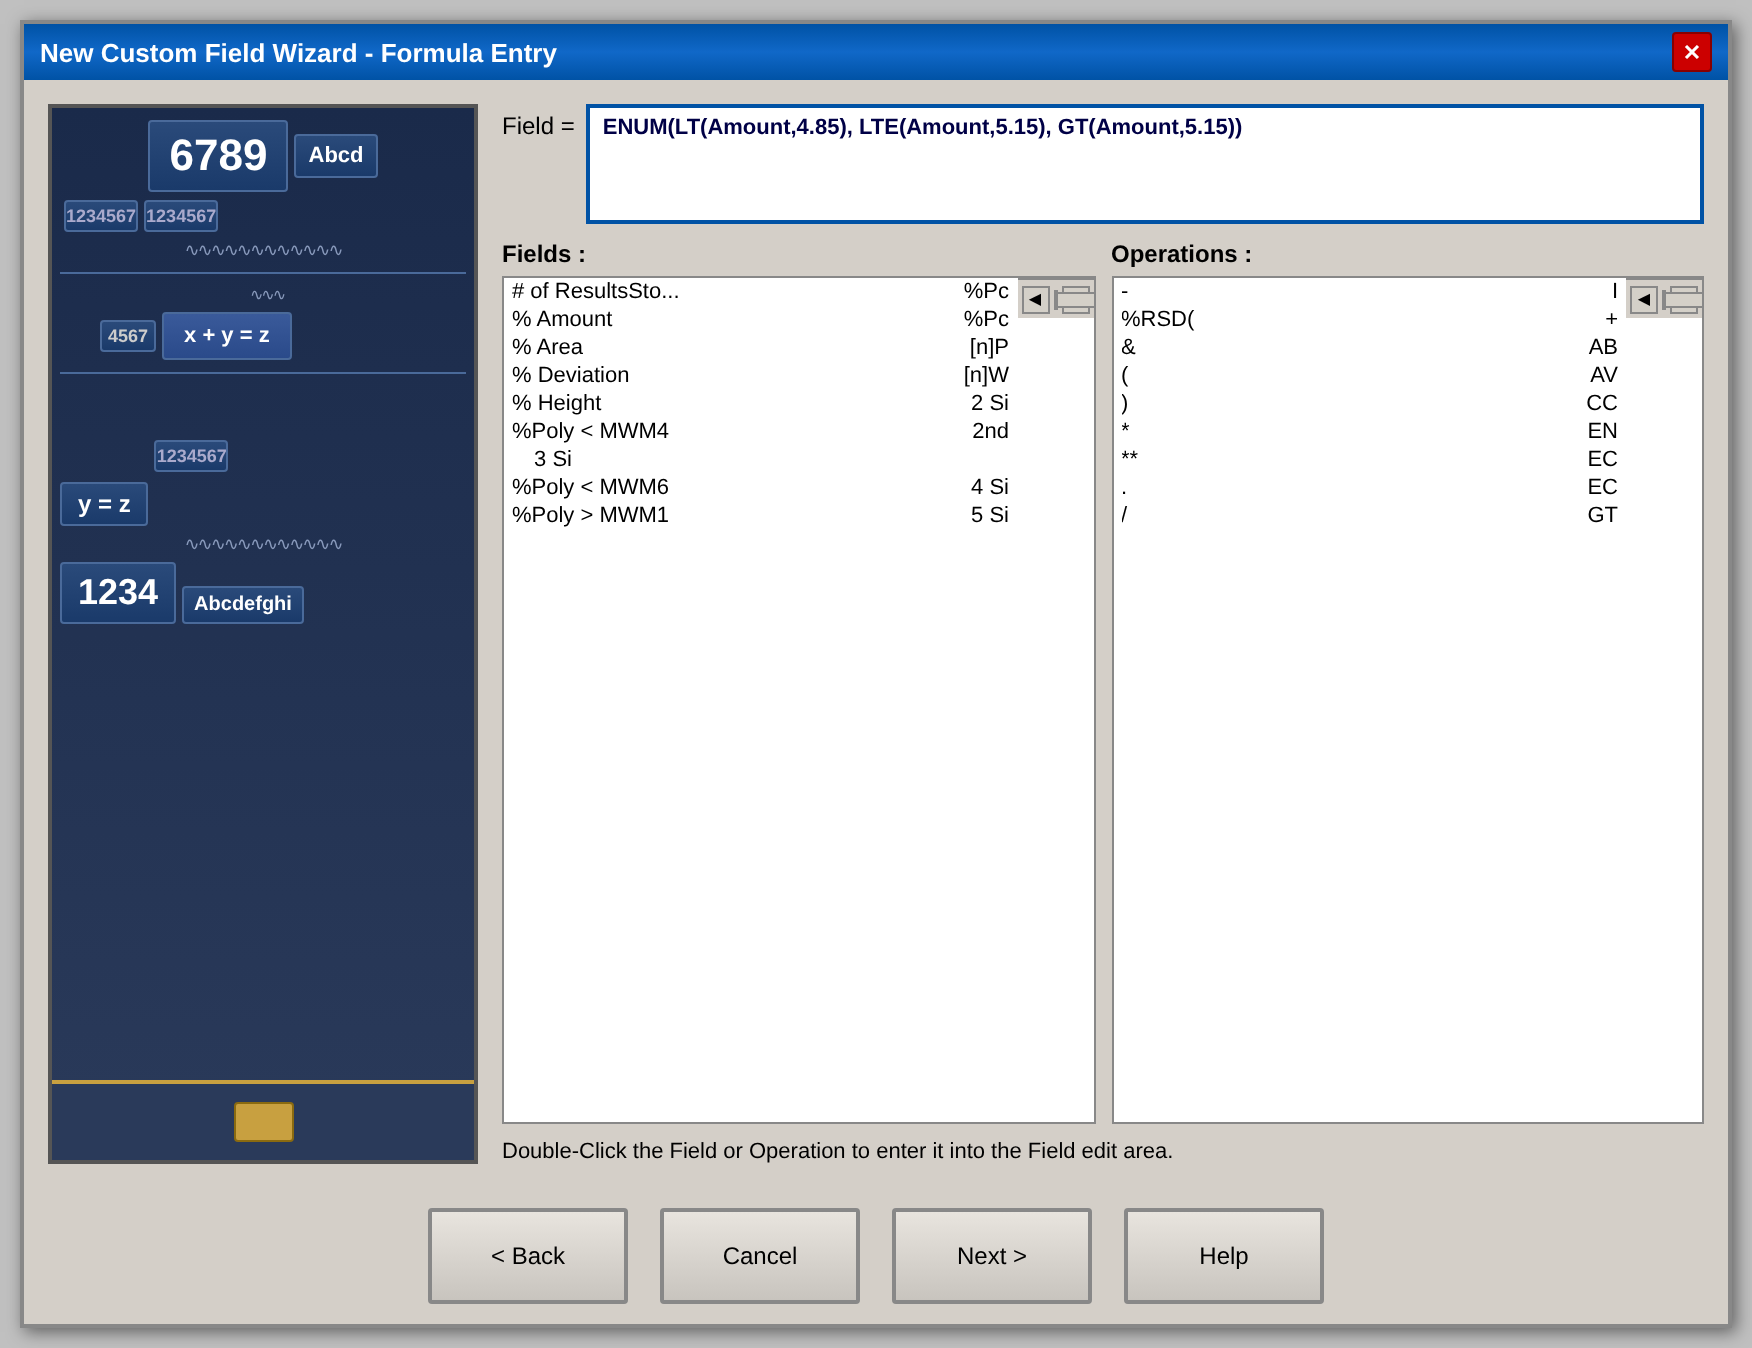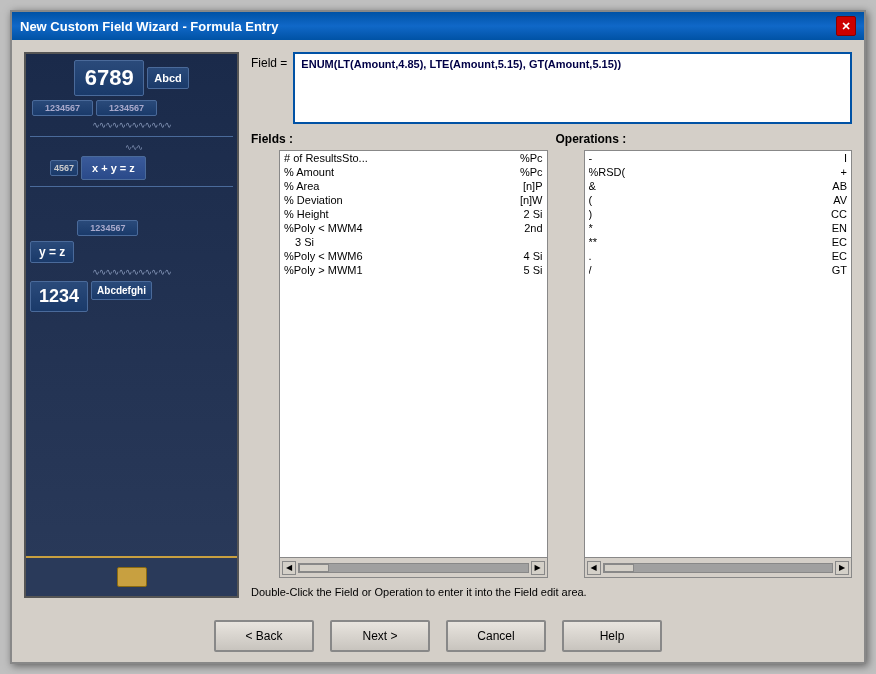--- a/index.html
+++ b/index.html
@@ -96,21 +96,21 @@
       padding: 4px 8px;
       min-width: 70px;
     }
     .calc-btn.eq {
       background: linear-gradient(to bottom, #3a5a9a, #2a4a8a);
       padding: 5px 10px;
       font-size: 11px;
     }
     .calc-btn.small {
       font-size: 9px;
-      padding: 2px 12px;
+      padding: 2px 0;
       color: #aac;
     }
     .calc-bottom {
       background: #2a3a5a;
       height: 40px;
       margin-top: auto;
       border-top: 2px solid #c8a040;
       display: flex;
       align-items: center;
       justify-content: center;
@@ -128,21 +128,21 @@
       gap: 6px;
     }
     .field-label {
       font-size: 12px;
       padding-top: 4px;
       white-space: nowrap;
       color: #000;
     }
     .field-input {
       flex: 1;
-      height: 72px;
+      height: 60px;
       background: white;
       border: 2px solid #0052a5;
       padding: 4px 6px;
       font-size: 11px;
       color: #000;
       overflow: auto;
       resize: none;
       font-family: Arial, sans-serif;
     }
     .lists-container {
@@ -160,22 +160,20 @@
       font-size: 12px;
       font-weight: bold;
       color: #000;
     }
     .list-box-wrapper {
       flex: 1;
       border: 1px solid #888;
       background: white;
       overflow: hidden;
       display: flex;
-      flex-direction: column;
-      margin-left: 28px;
     }
     .list-box {
       flex: 1;
       overflow-y: auto;
       overflow-x: hidden;
     }
     .list-item {
       display: flex;
       padding: 1px 4px;
       font-size: 11px;
@@ -238,21 +236,21 @@
     
     .footer {
       display: flex;
       justify-content: center;
       gap: 16px;
       padding: 10px 12px;
       flex-shrink: 0;
     }
     .footer-btn {
       width: 100px;
-      height: 32px;
+      height: 48px;
       background: linear-gradient(to bottom, #e8e4de, #c8c4be);
       border: 2px solid #888;
       font-size: 12px;
       cursor: pointer;
       display: flex;
       align-items: center;
       justify-content: center;
       border-radius: 2px;
     }
     
@@ -309,21 +307,21 @@
           <span class="calc-btn small" style="font-size:9px;padding:2px 3px;color:#ccc;">4567</span>
           <div class="calc-btn eq">x + y = z</div>
         </div>
         <div class="separator-line"></div>
 
         <div style="display:flex;gap:3px;align-items:center;">
           <div class="calc-btn" style="font-size:12px;padding:3px 8px;margin-top:48px;">y = z</div>
           <span class="calc-btn small">1234567</span>
         </div>
         <div class="wave-line">∿∿∿∿∿∿∿∿∿∿∿∿</div>
-        <div style="display:flex;gap:3px;align-items:flex-start;">
+        <div style="display:flex;gap:3px;align-items:flex-end;">
           <div class="calc-btn big-num" style="font-size:18px;min-width:50px;">1234</div>
           <div class="calc-btn" style="font-size:10px;padding:3px 5px;">Abcdefghi</div>
         </div>
       </div>
       <div class="calc-bottom">
         <div style="width:30px;height:20px;background:#c8a040;border:1px solid #8a6a10;border-radius:2px;"></div>
       </div>
     </div>
 
     <div class="right-panel">
@@ -440,17 +438,17 @@
 
       </div>
 
       <div class="hint-text">Double-Click the Field or Operation to enter it into the Field edit area.</div>
 
     </div>
   </div>
 
   <div class="footer">
     <button class="footer-btn">&lt; Back</button>
+    <button class="footer-btn">Cancel</button>
     <button class="footer-btn">Next &gt;</button>
-    <button class="footer-btn">Cancel</button>
     <button class="footer-btn">Help</button>
   </div>
 </div>
 
 </body></html>

